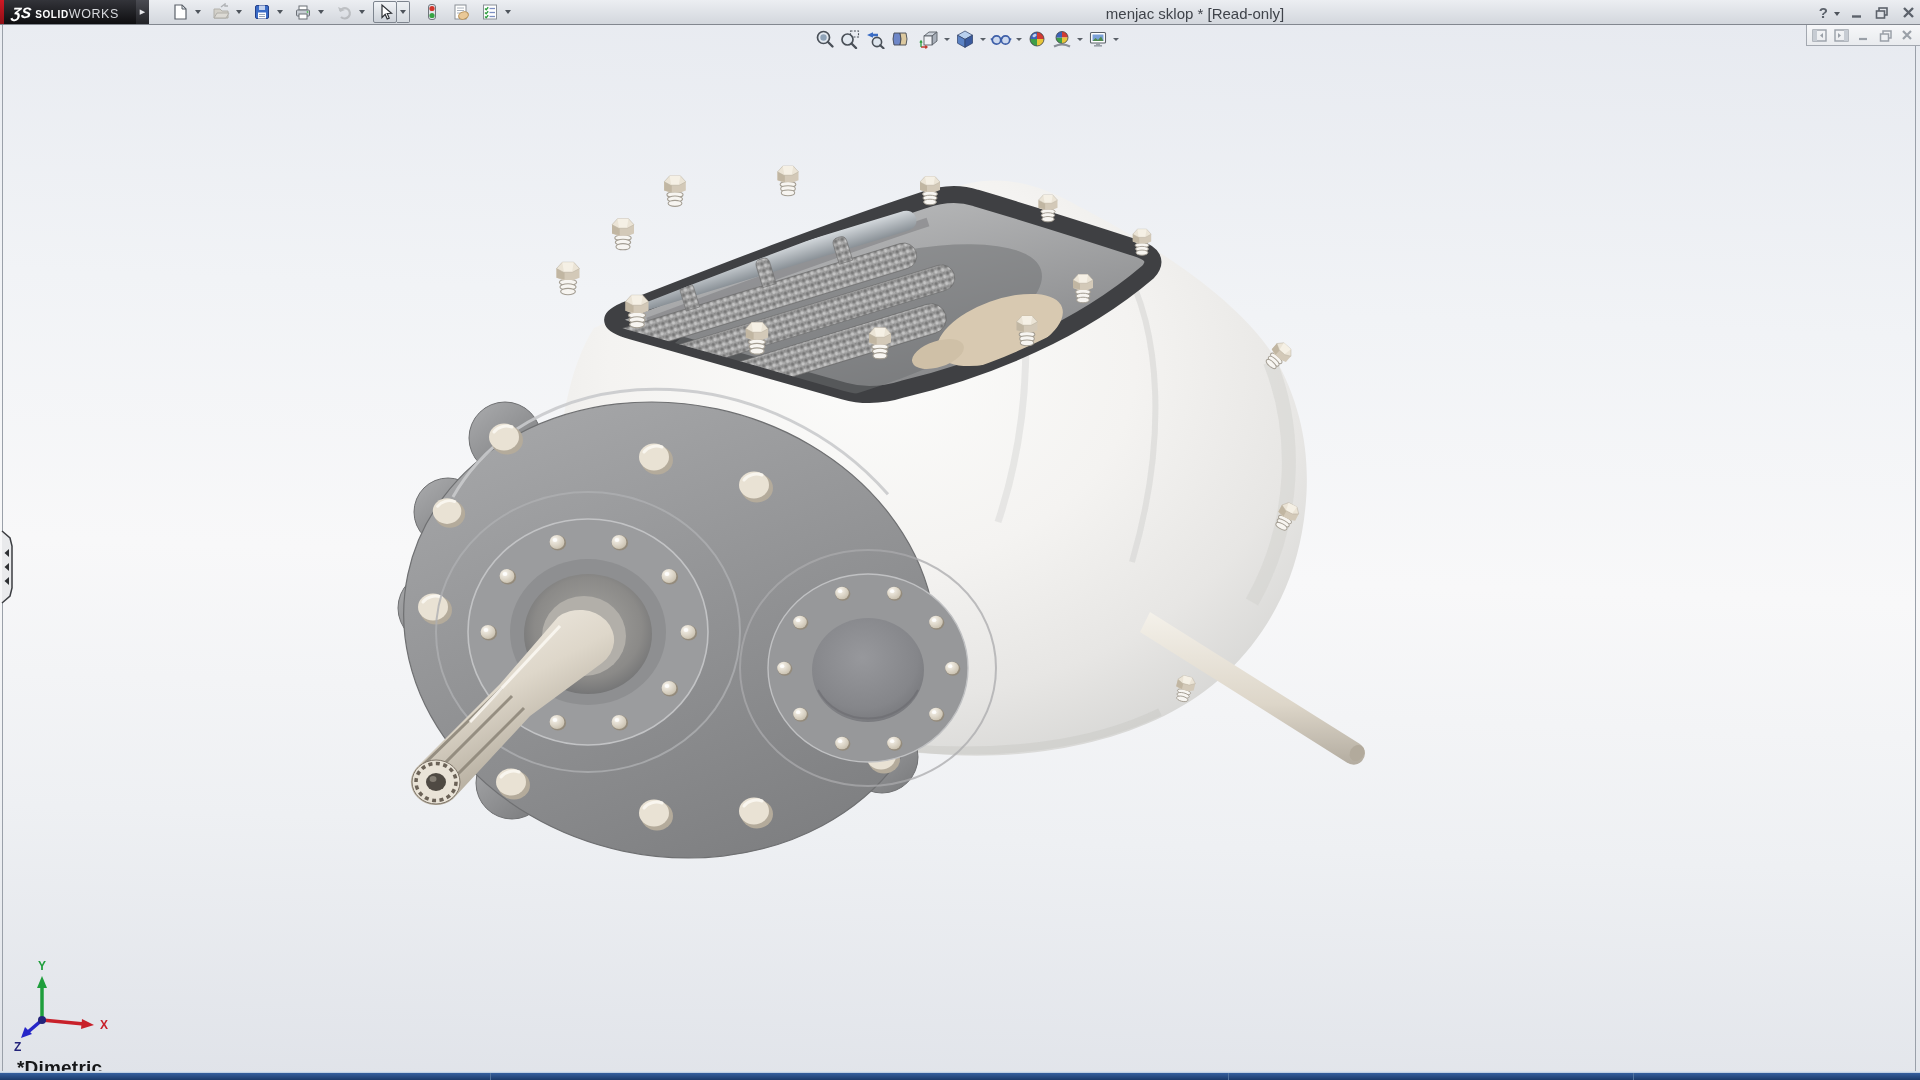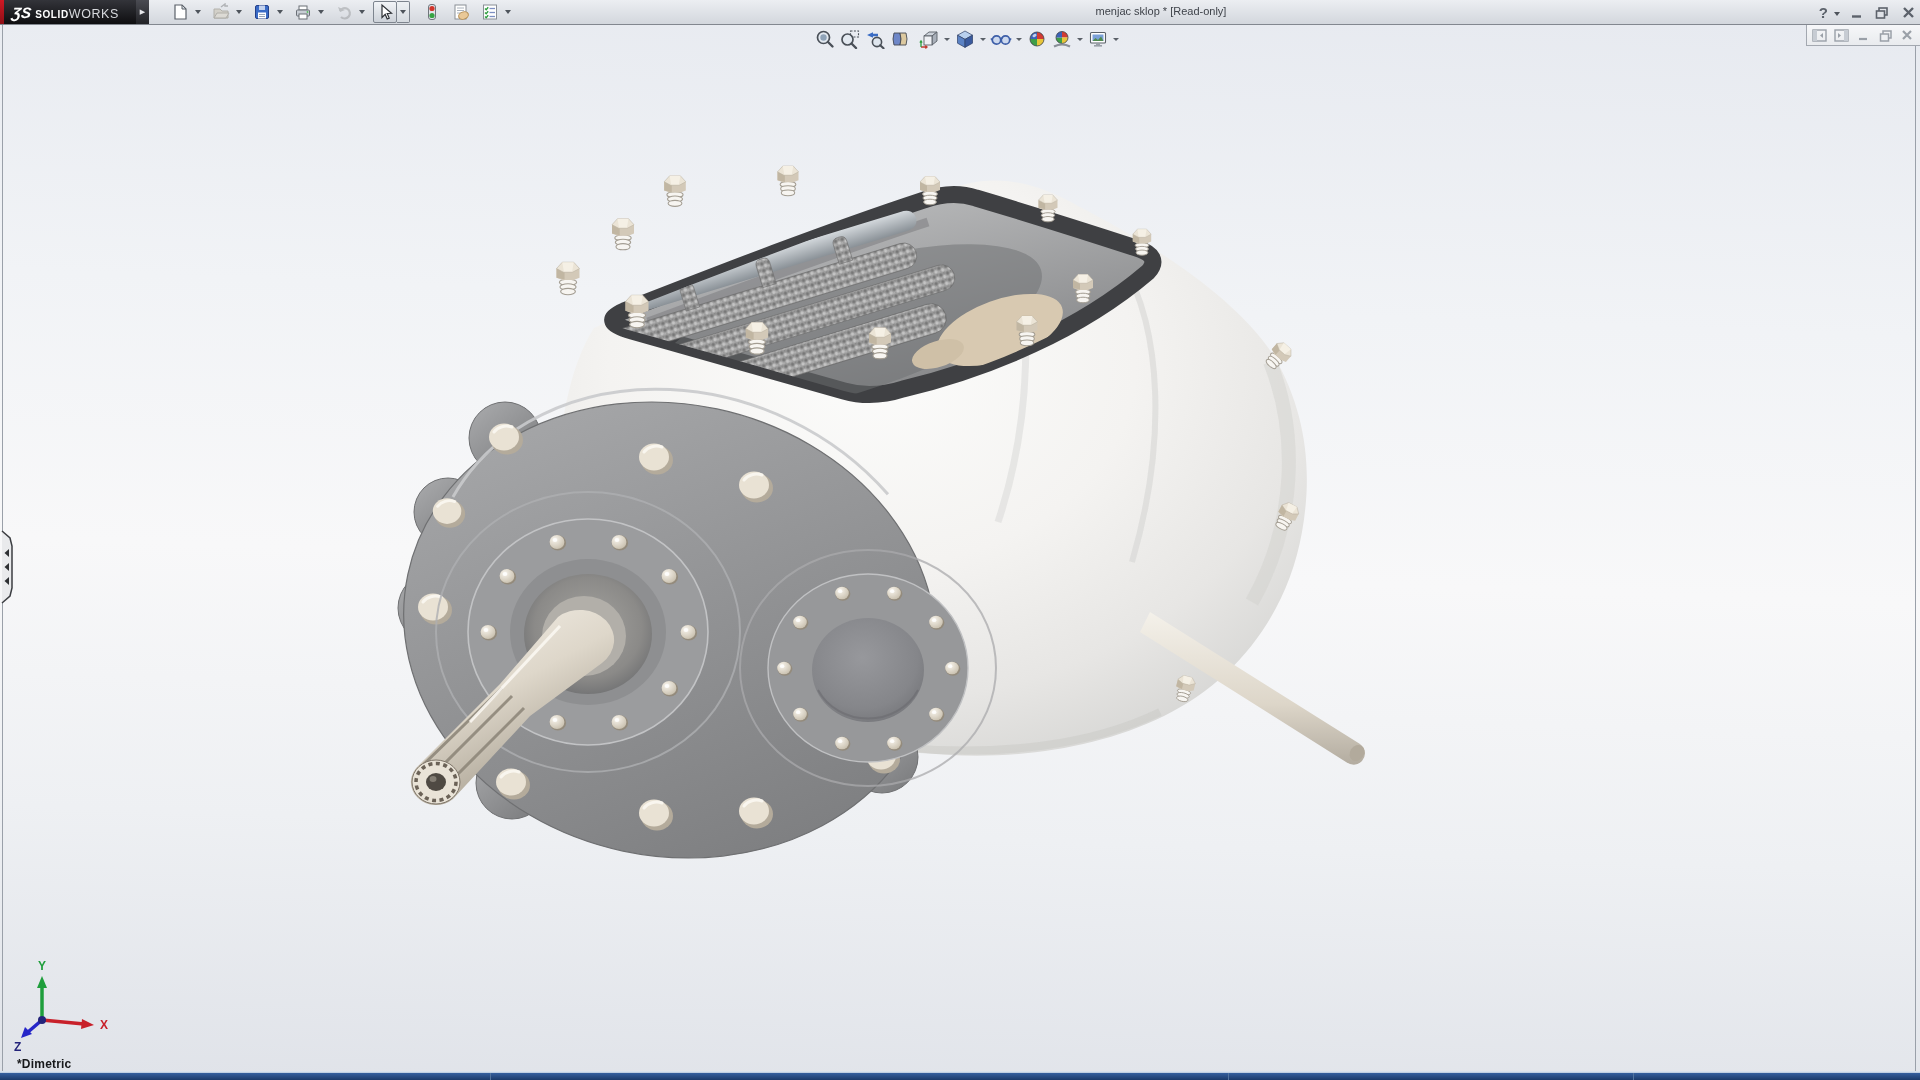--- a/index.html
+++ b/index.html
@@ -11,22 +11,22 @@
     background:linear-gradient(#eceef2,#d3d7dd);border-bottom:1px solid #82878f;z-index:30;}
   .logoblock{position:absolute;top:0;left:0;height:24px;width:136px;
     background:linear-gradient(#33343a,#0e0e10);display:flex;align-items:center;}
   .logored{position:absolute;left:0;top:0;width:4px;height:24px;background:linear-gradient(#d01824,#8d0f16);}
   .logotext{color:#fff;margin-left:12px;white-space:nowrap;display:flex;align-items:baseline;}
   .logoglyph{font-style:italic;font-weight:bold;font-size:15px;margin-right:4px;transform:skewX(-8deg);}
   .logobold{font-weight:bold;font-size:10px;letter-spacing:.6px;}
   .logolight{font-weight:300;font-size:12.5px;letter-spacing:.6px;color:#d7d9dd;}
   .menuarrow{position:absolute;left:136px;top:0;width:13px;height:24px;background:linear-gradient(#4a4b52,#222327);
     color:#e8e9ec;font-size:7px;display:flex;align-items:center;justify-content:center;cursor:pointer;}
-  .wtitle{position:absolute;left:1161px;top:4.5px;transform:translateX(-50%);
-    font-size:11px;color:#3f434a;white-space:nowrap;}
+  .wtitle{position:absolute;left:1195px;top:4.5px;transform:translateX(-50%);
+    font-size:15px;color:#3f434a;white-space:nowrap;}
 
   
   .tb{position:absolute;top:1px;left:168px;height:22px;display:flex;align-items:center;z-index:31;}
   .tbtn{width:22px;height:20px;display:flex;align-items:center;justify-content:center;border:1px solid transparent;border-radius:2px;}
   .tdrop{width:12px;height:20px;display:flex;align-items:center;justify-content:center;}
   .tgap{width:5px;}
   .caret{width:0;height:0;border-left:3.5px solid transparent;border-right:3.5px solid transparent;border-top:4px solid #4e545c;}
   .pressed{background:linear-gradient(#f2f4f7,#ccd1d8);border:1px solid #7d848e;border-radius:2px;}
   .pressedcaret{border:1px solid #7d848e;border-left:none;border-radius:0 2px 2px 0;background:linear-gradient(#eef1f4,#d5dae0);height:20px;}
   .dis{opacity:.45;filter:grayscale(.7);}
@@ -53,21 +53,21 @@
   .hbtn{width:23px;height:22px;display:flex;align-items:center;justify-content:center;border:1px solid transparent;border-radius:2px;}
   .hdrop{width:11px;height:22px;display:flex;align-items:center;justify-content:center;}
   .hcaret{width:0;height:0;border-left:3px solid transparent;border-right:3px solid transparent;border-top:3.5px solid #5a6068;}
   .hgap{width:4px;}
 
   
   .handle{position:absolute;left:0;top:527px;z-index:10;}
 
   
   .triad{position:absolute;left:8px;top:958px;z-index:10;}
-  .viewlabel{position:absolute;left:17px;top:1057px;font-size:12px;font-weight:600;color:#17181a;z-index:10;letter-spacing:.2px;}
+  .viewlabel{position:absolute;left:17px;top:1057px;font-size:19px;font-weight:600;color:#17181a;z-index:10;letter-spacing:.2px;}
 
   
   .statusline{position:absolute;left:0;bottom:7px;width:1920px;height:2px;background:linear-gradient(#e3ebf4,#b5c6dc);z-index:20;}
   .statusbar{position:absolute;left:0;bottom:0;width:1920px;height:7px;background:linear-gradient(#35609f,#1b3a6a);z-index:20;}
   .sdiv{position:absolute;bottom:0;width:1px;height:7px;background:#52749f;z-index:21;}
 </style>
 </head>
 <body>
 
 <div class="viewport"></div>

